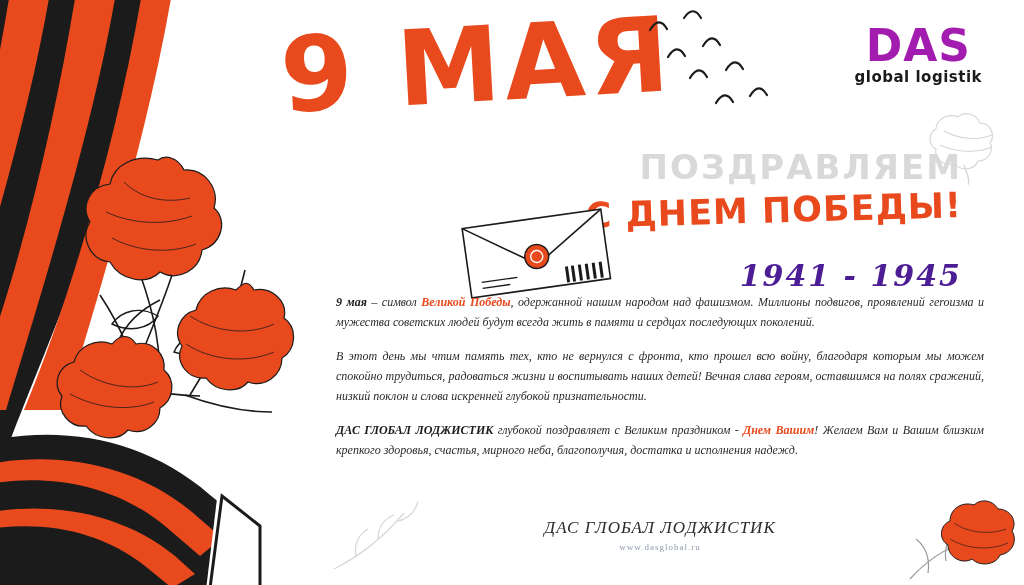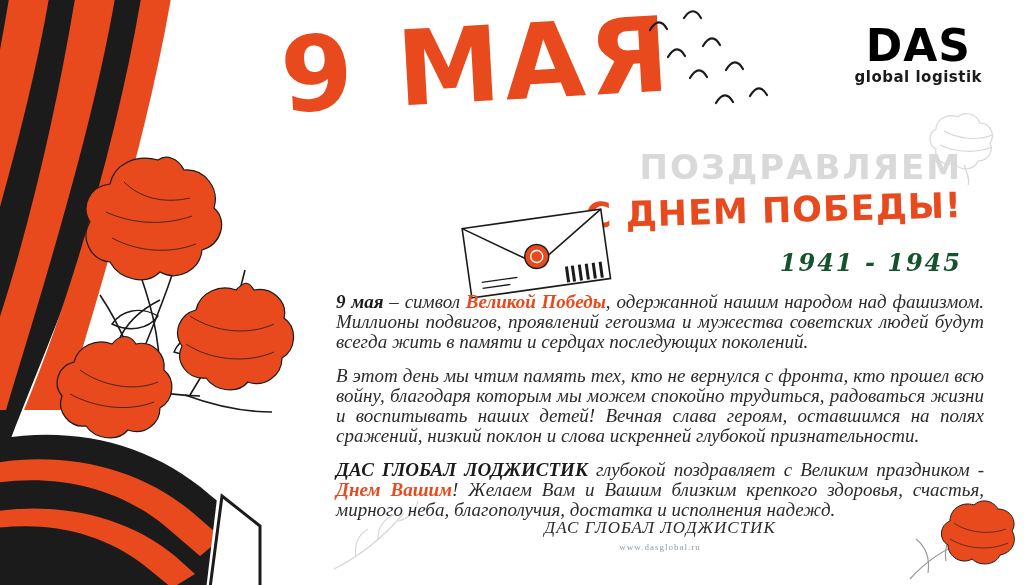--- a/index.html
+++ b/index.html
@@ -102,21 +102,21 @@
     position: absolute;
     right: 42px;
     top: 24px;
     text-align: center;
   }
   .logo-main {
     font-family: "DejaVu Sans", sans-serif;
     font-weight: bold;
     font-size: 44px;
     letter-spacing: 1px;
-    color: #000000;
+    color: #a21caf;
     line-height: 44px;
   }
   .logo-sub {
     font-family: "DejaVu Sans", sans-serif;
     font-weight: bold;
     font-size: 15px;
     letter-spacing: .5px;
     color: #1b1b1b;
   }
 
@@ -143,45 +143,45 @@
     letter-spacing: 1px;
     color: #E8491D;
     line-height: 42px;
     margin-top: 4px;
     transform: rotate(-1.6deg);
   }
   .congrats-years {
     font-family: "DejaVu Serif", serif;
     font-style: italic;
     font-weight: bold;
-    font-size: 24px;
+    font-size: 30px;
     letter-spacing: 2px;
-    color: #14532d;
-    margin-top: 16px;
+    color: #4c1d95;
+    margin-top: 26px;
   }
 
   
   .envelope {
     position: absolute;
     left: 440px;
     top: 196px;
     width: 200px;
     height: 110px;
     pointer-events: none;
   }
 
   
   .body-text {
     position: absolute;
     left: 336px;
     top: 292px;
     width: 648px;
     font-family: "Liberation Serif", serif;
     font-style: italic;
-    font-size: 19px;
+    font-size: 12px;
     line-height: 20px;
     color: #2b2b2b;
     text-align: justify;
   }
   .body-text p { margin: 0 0 14px 0; }
   .accent { color: #E8491D; font-weight: bold; }
   .strong { font-weight: bold; color: #1b1b1b; }
 
   
   .footer {

